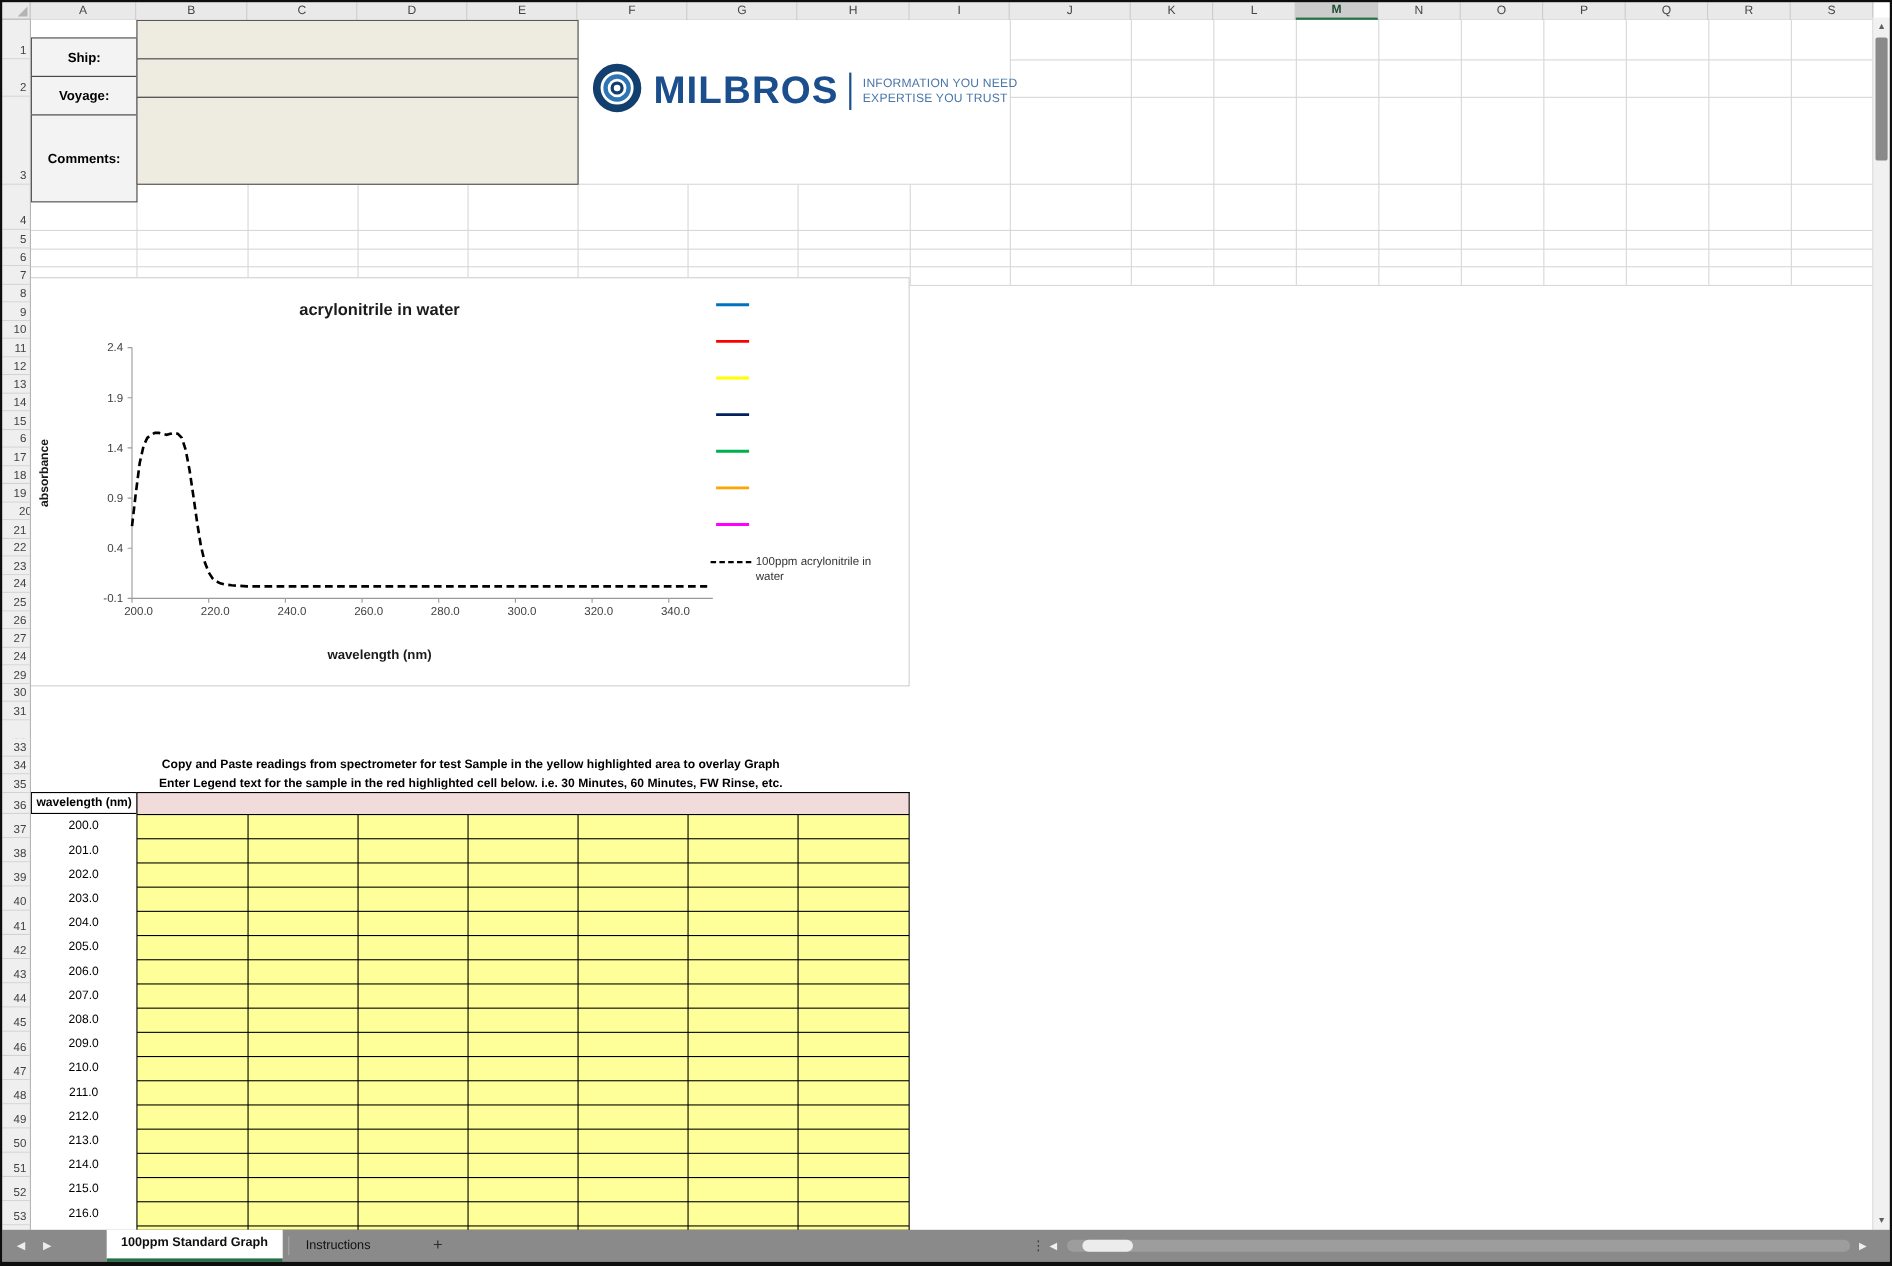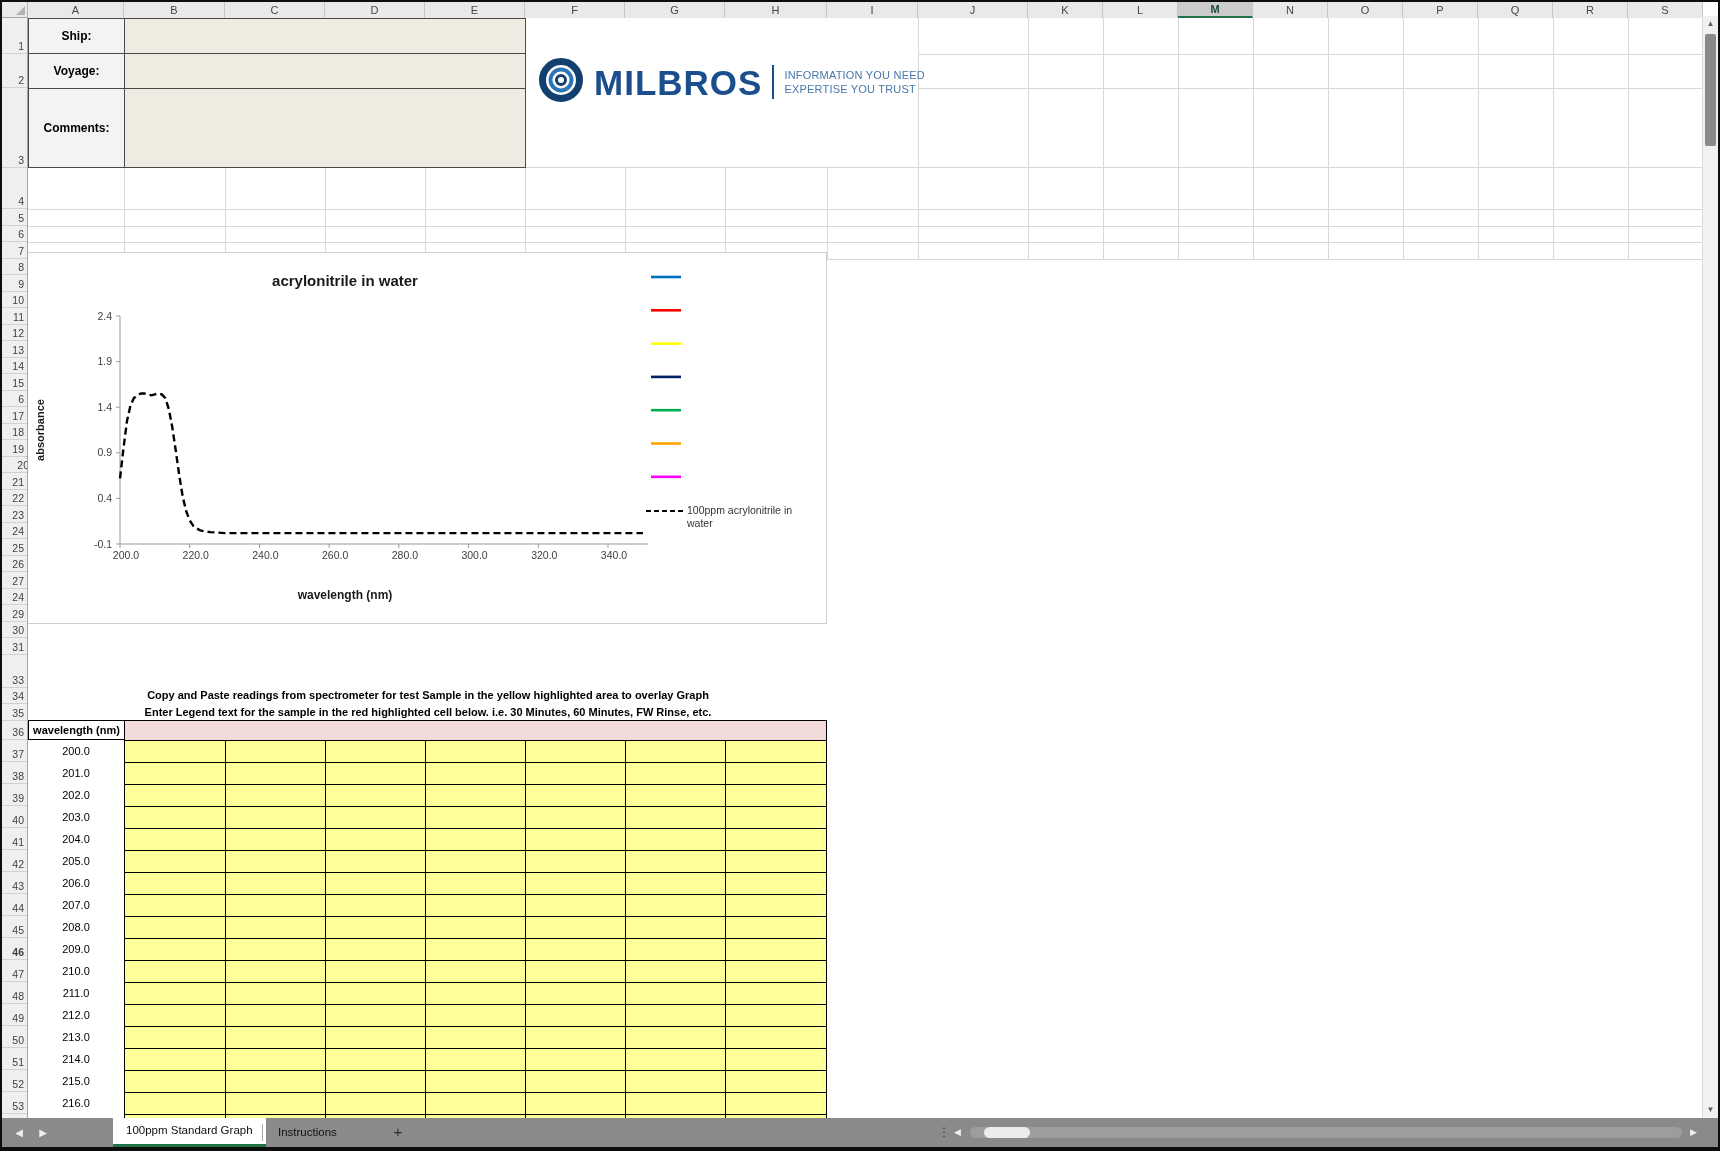--- a/index.html
+++ b/index.html
@@ -22,21 +22,21 @@
                 border-right: 1px solid #a6a6a6; background: #efefef; overflow: hidden; z-index: 30; }
   .rowhdr { position: absolute; left: 0; width: 26px; background: #efefef; border-bottom: 1px solid #d2d2d2;
             font-size: 10.5px; color: #3f3f3f; display: flex; align-items: flex-end; justify-content: flex-end;
             padding: 0 4px 1px 0; }
 
   .gridline { position: absolute; background: #d8d8d8; }
 
   
   .formlabel { position: absolute; background: #f3f3f3; border: 1px solid #4a4a4a;
                display: flex; align-items: center; justify-content: center;
-               font-size: 12px; font-weight: bold; color: #000; }
+               font-size: 12px; font-weight: bold; color: #000; margin-top: 16px; }
   .forminput { position: absolute; background: #eeece1; border: 1px solid #4a4a4a; }
 
   
   .logo { position: absolute; left: 538px; top: 57px; display: flex; align-items: center; gap: 10px; }
   .brand { font-size: 35px; font-weight: bold; color: #1b4e8c; letter-spacing: 1px; line-height: 1; }
   .vbar { width: 2px; height: 34px; background: #1b4e8c; }
   .tag { font-size: 11px; color: #4a76a8; line-height: 14px; letter-spacing: .2px; }
 
   .chartbox { position: absolute; left: 26px; top: 252px; width: 801px; height: 372px;
               background: #fff; border: 1px solid #cfcfcf; z-index: 5; }
@@ -67,21 +67,21 @@
             background: #8a8a8a; border-radius: 2px; }
 
   
   .tabbar { position: absolute; left: 2px; top: 1118px; width: 1716px; height: 29px;
             background: #8a8a8a; z-index: 50; }
   .tnav { position: absolute; top: 0; height: 29px; line-height: 29px; width: 22px; text-align: center;
           font-size: 10px; color: #ededed; }
   .tab { position: absolute; top: 0; height: 29px; line-height: 28px; padding: 0 13px;
          font-size: 11.5px; color: #111; white-space: nowrap; }
   .tab.active { background: #fff; border-bottom: 3px solid #217346; line-height: 25px;
-                font-weight: normal; color: #0f0f0f; margin-left: 16px; }
+                font-weight: bold; color: #0f0f0f; }
   .tabsep { position: absolute; top: 6px; width: 1px; height: 17px; background: #a8a8a8; }
   .addsheet { position: absolute; top: 0; height: 29px; line-height: 28px; width: 24px; text-align: center;
               font-size: 15px; color: #2d2d2d; }
   .dots { position: absolute; top: 0; height: 29px; line-height: 29px; font-size: 12px; color: #3a3a3a; }
   .hleft, .hright { position: absolute; top: 0; height: 29px; line-height: 29px; font-size: 9px; color: #f0f0f0; }
   .htrack { position: absolute; left: 968px; top: 9px; width: 712px; height: 11px;
             background: #9d9d9d; border-radius: 6px; }
   .hthumb { position: absolute; left: 14px; top: 0; width: 46px; height: 11px;
             background: #ececec; border-radius: 6px; }
 </style>
@@ -417,21 +417,21 @@
       <div class="rowhdr" style="top: 702.5px; height: 19.5px;">36</div>
       <div class="rowhdr" style="top: 722px; height: 22px;">37</div>
       <div class="rowhdr" style="top: 744px; height: 22px;">38</div>
       <div class="rowhdr" style="top: 766px; height: 22px;">39</div>
       <div class="rowhdr" style="top: 788px; height: 22px;">40</div>
       <div class="rowhdr" style="top: 810px; height: 22px;">41</div>
       <div class="rowhdr" style="top: 832px; height: 22px;">42</div>
       <div class="rowhdr" style="top: 854px; height: 22px;">43</div>
       <div class="rowhdr" style="top: 876px; height: 22px;">44</div>
       <div class="rowhdr" style="top: 898px; height: 22px;">45</div>
-      <div class="rowhdr" style="top: 920px; height: 22px; font-weight: bold;">46</div>
+      <div class="rowhdr" style="top: 920px; height: 22px;">46</div>
       <div class="rowhdr" style="top: 942px; height: 22px;">47</div>
       <div class="rowhdr" style="top: 964px; height: 22px;">48</div>
       <div class="rowhdr" style="top: 986px; height: 22px;">49</div>
       <div class="rowhdr" style="top: 1008px; height: 22px;">50</div>
       <div class="rowhdr" style="top: 1030px; height: 22px;">51</div>
       <div class="rowhdr" style="top: 1052px; height: 22px;">52</div>
       <div class="rowhdr" style="top: 1074px; height: 22px;">53</div>
       <div class="rowhdr" style="top: 1096px; height: 22px;">54</div>
     </div>
 

